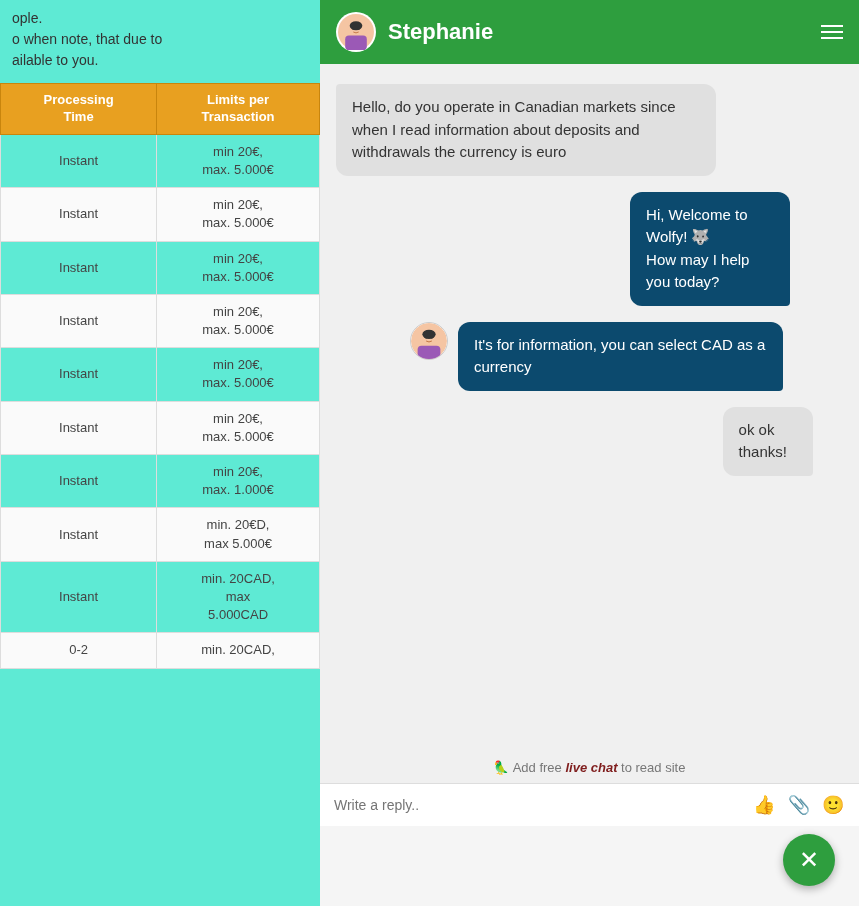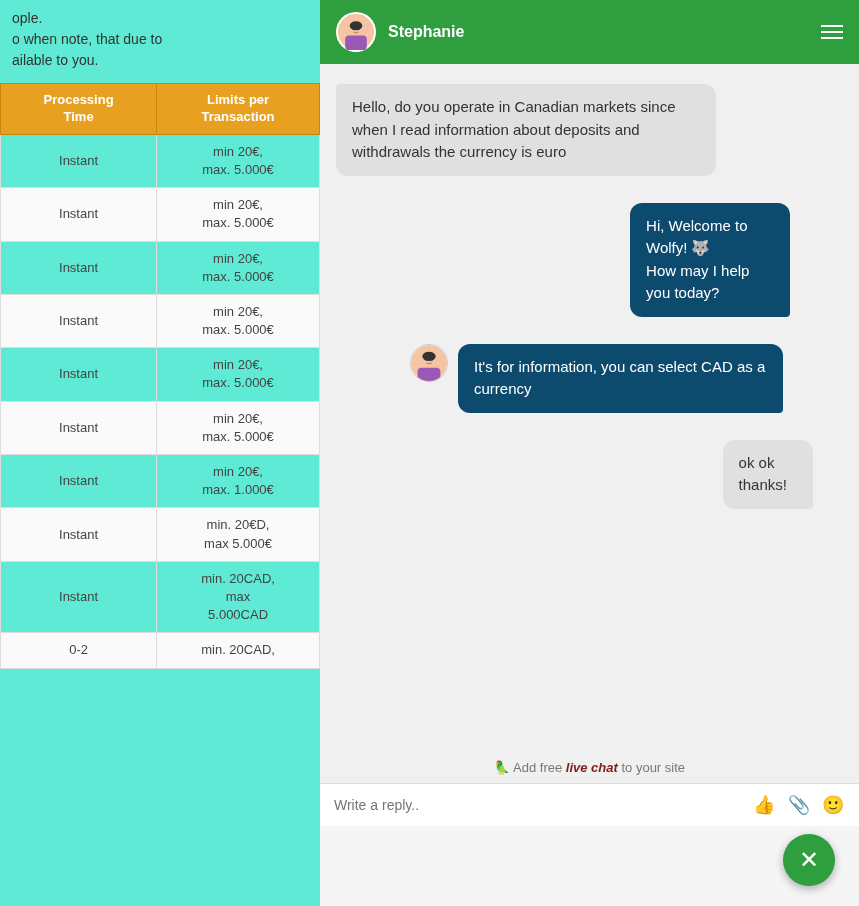--- a/index.html
+++ b/index.html
@@ -86,21 +86,21 @@
       margin-right: 12px;
       overflow: hidden;
       display: flex;
       align-items: center;
       justify-content: center;
       flex-shrink: 0;
     }
 
     .chat-header-name {
       flex: 1;
-      font-size: 16px;
+      font-size: 22px;
       font-weight: bold;
     }
 
     .chat-header-menu {
       font-size: 22px;
       cursor: pointer;
       display: flex;
       flex-direction: column;
       gap: 4px;
       align-items: center;
@@ -113,21 +113,21 @@
       background: #fff;
       display: block;
     }
 
     .chat-messages {
       flex: 1;
       overflow-y: auto;
       padding: 20px 16px;
       display: flex;
       flex-direction: column;
-      gap: 27px;
+      gap: 16px;
     }
 
     .message-bubble {
       max-width: 75%;
       border-radius: 12px;
       padding: 12px 16px;
       font-size: 15px;
       line-height: 1.5;
     }
 
@@ -372,21 +372,21 @@
     <div style="align-self:flex-end;">
       <div class="message-bubble message-right-gray">
         ok ok thanks!
       </div>
     </div>
 
   </div>
 
   <div class="chat-branding">
     <span>🦜</span>
-    <span> Add free </span><strong>live chat</strong><span> to your site</span>
+    <span> Add free </span><strong>live chat</strong><span> to read site</span>
   </div>
 
   <div class="chat-input-area">
     <input class="chat-input" type="text" placeholder="Write a reply.." style="">
     <div class="chat-icons">
       <span class="chat-icon-btn">👍</span>
       <span class="chat-icon-btn">📎</span>
       <span class="chat-icon-btn">🙂</span>
     </div>
   </div>

